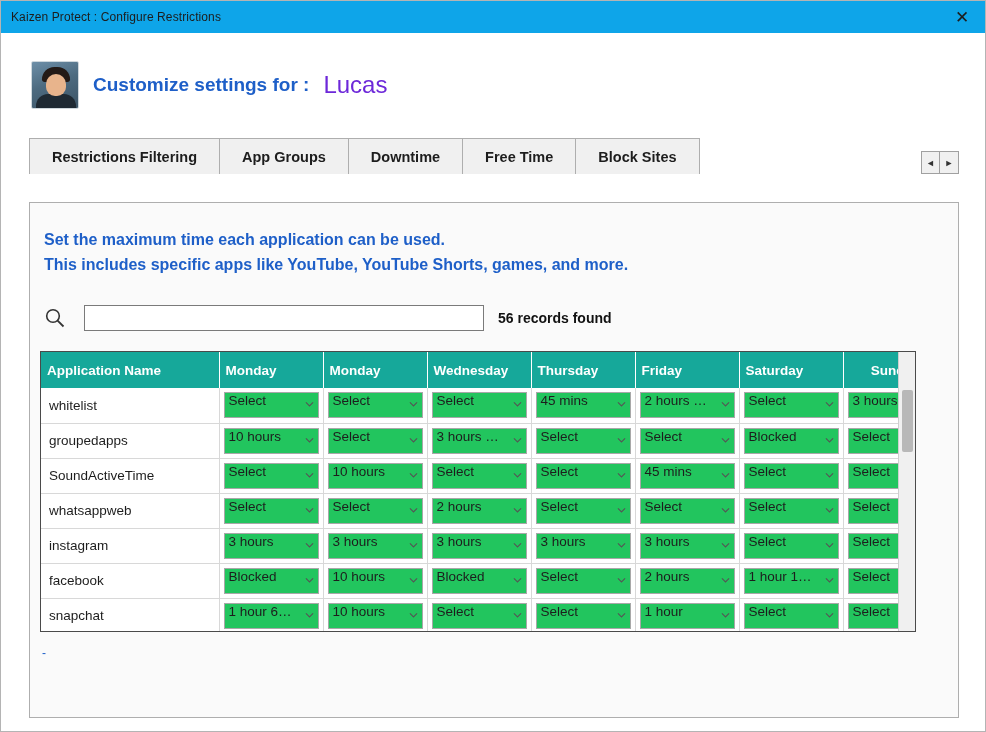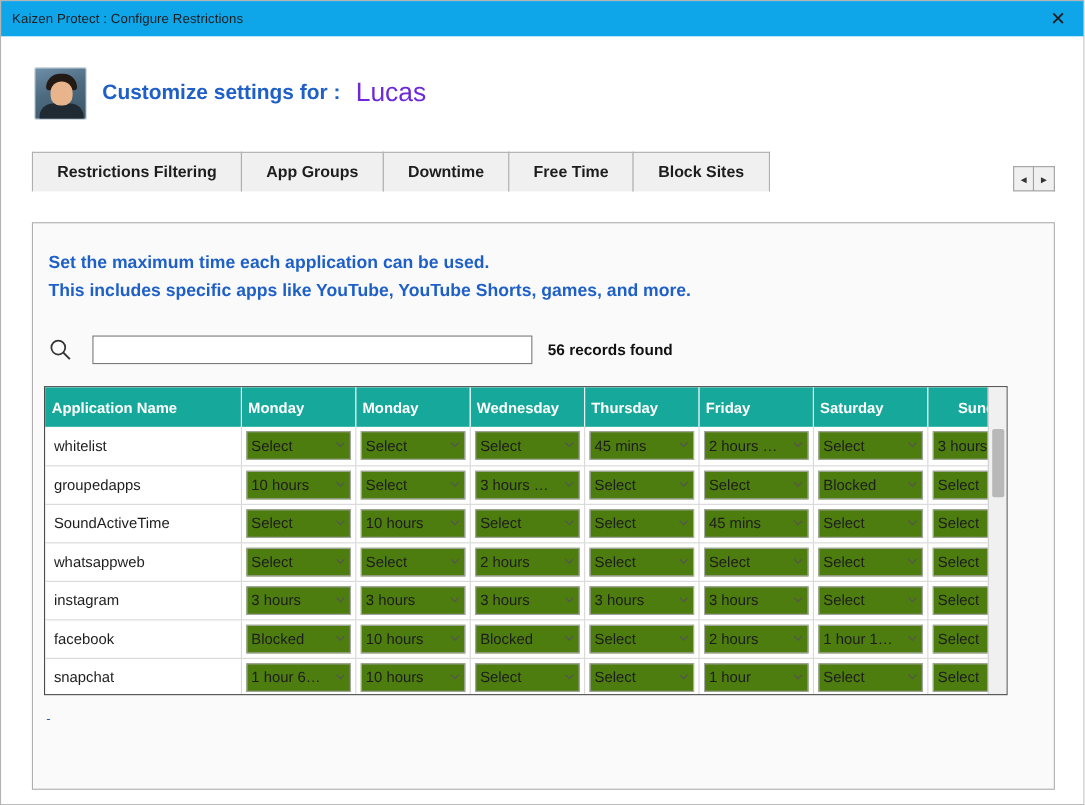--- a/index.html
+++ b/index.html
@@ -210,23 +210,23 @@
     font-size: 13.5px;
     color: #1d1d1d;
     vertical-align: middle;
   }
   table.grid td.appname { padding-left: 8px; }
   .cell-select {
     position: relative;
     width: 100%;
     height: 26px;
     border: 1px solid #a8a8a8;
-    background: #4d7c0f;
+    background: #22c55e;
     display: flex;
-    align-items: center;
+    align-items: flex-start;
     padding: 0 18px 0 4px;
     font-size: 13.5px;
     color: #1d1d1d;
     overflow: hidden;
     white-space: nowrap;
     cursor: pointer;
   }
   .cell-select .chev {
     position: absolute;
     right: 4px; top: 50%;

